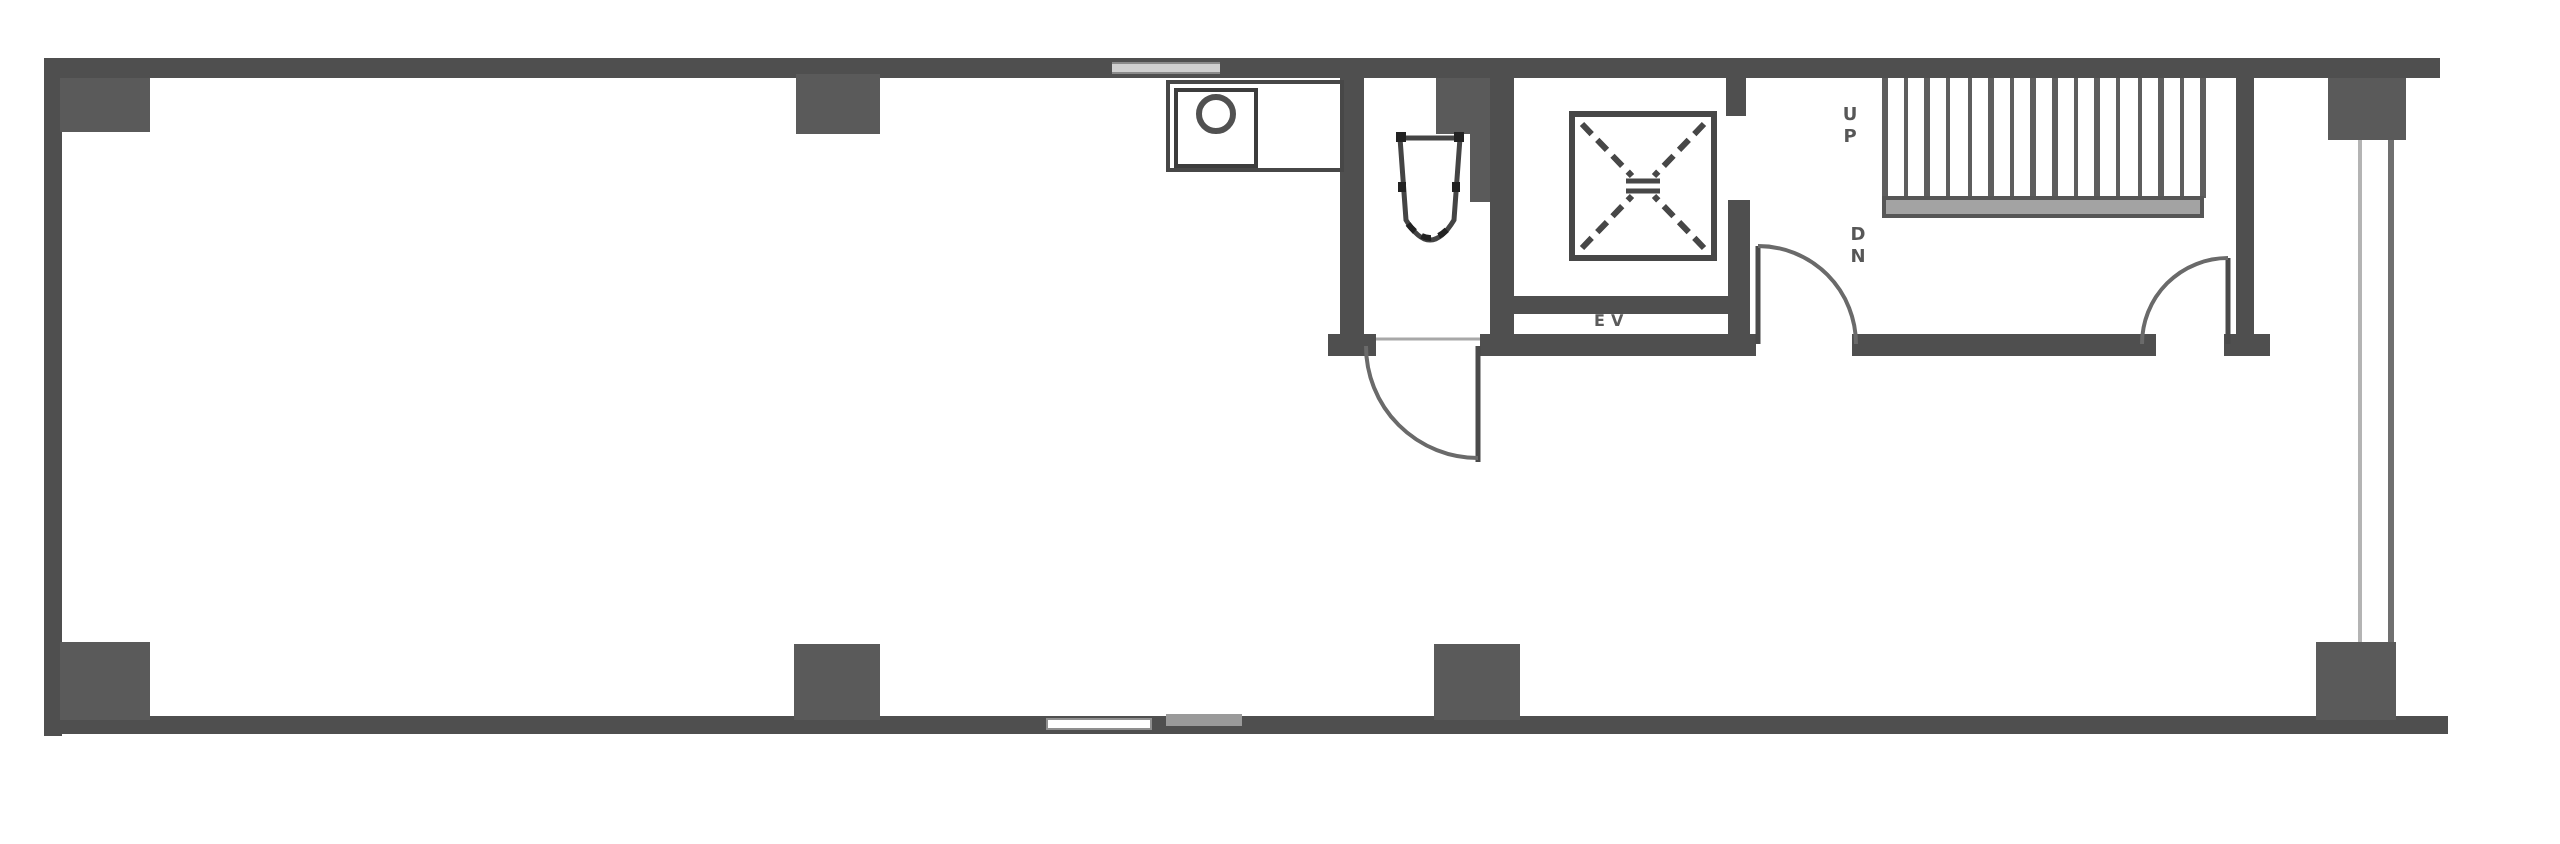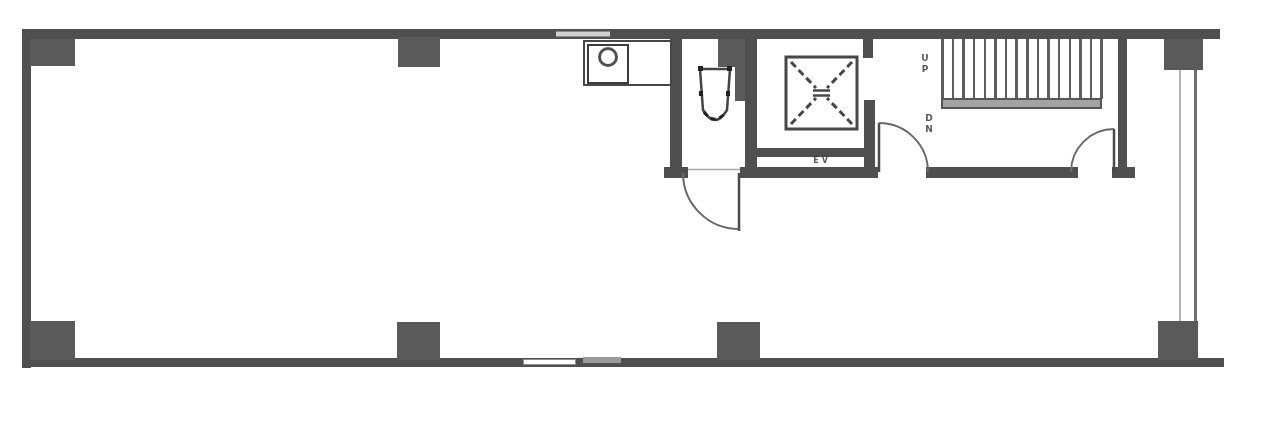--- a/index.html
+++ b/index.html
@@ -25,21 +25,21 @@
                 display:flex;justify-content:space-between;}
   #stair-treads .tread{width:2.5px;height:100%;background:#4c4c4c;opacity:.9;}
   #stair-landing{position:absolute;left:941px;top:98px;width:161px;height:11px;
                  background:var(--landing);border:2px solid #565656;box-sizing:border-box;}
   
   .vlabel{position:absolute;writing-mode:vertical-rl;text-orientation:upright;
           font-size:9px;font-weight:700;letter-spacing:1px;color:var(--label);
           opacity:.8;line-height:1;user-select:none;}
   #ev-label{position:absolute;left:797px;top:155px;width:34px;height:11px;
             font-size:8px;font-weight:700;letter-spacing:3px;color:#333;
-            text-align:right;line-height:11px;opacity:.8;}
+            text-align:left;line-height:11px;opacity:.8;}
   
   .lightband{position:absolute;background:#cfcfcf;border-top:1.5px solid #8a8a8a;
              border-bottom:1.5px solid #8a8a8a;box-sizing:border-box;}
   svg.overlay{position:absolute;left:0;top:0;pointer-events:none;}
 </style>
 </head>
 <body>
 
 <div id="canvas">
 

